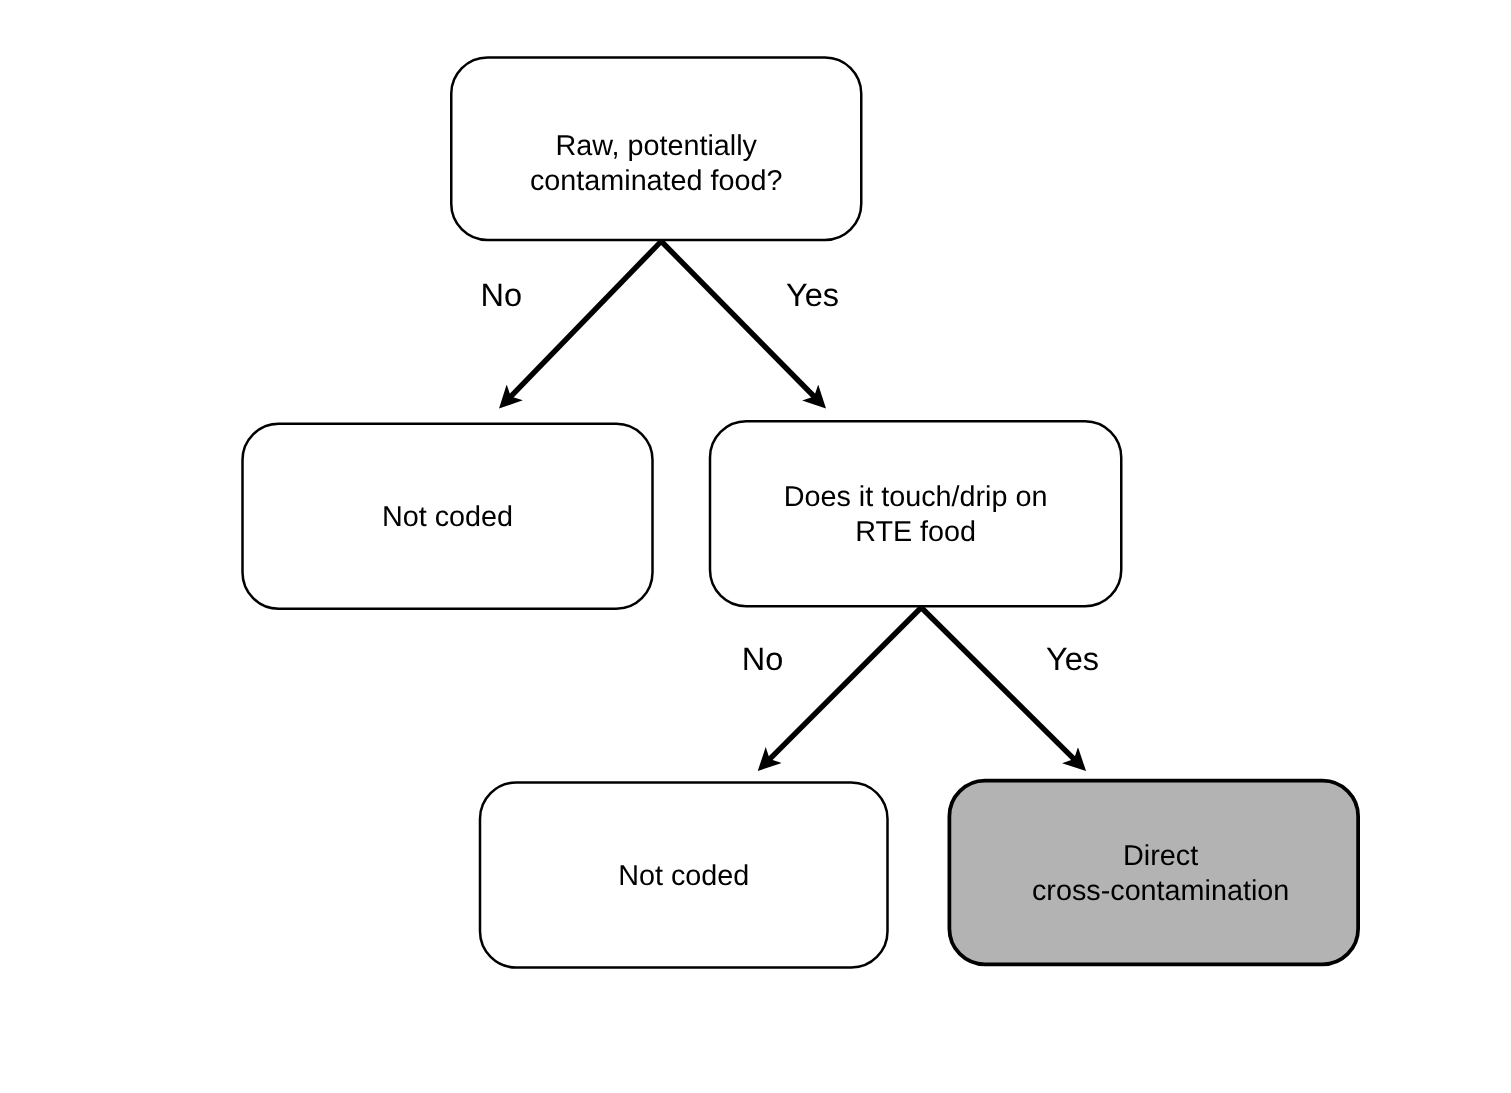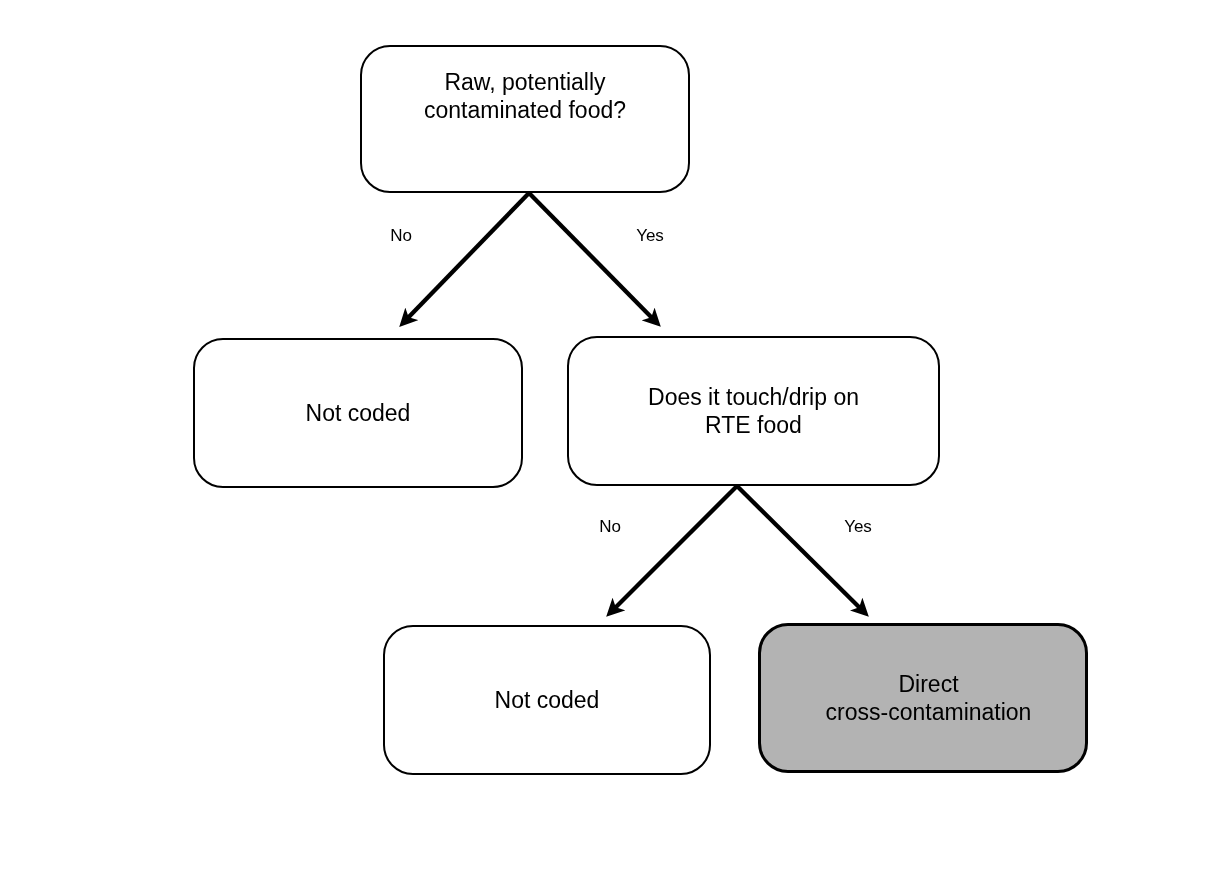--- a/index.html
+++ b/index.html
@@ -53,21 +53,21 @@
   .node-label {
     font-size: 23px;
     line-height: 28px;
     text-align: center;
     white-space: pre-line;
     color: var(--text);
   }
   .edge-label {
     position: absolute;
     transform: translate(-50%, -50%);
-    font-size: 17px;
+    font-size: 26px;
     line-height: 26px;
     color: var(--text);
     white-space: nowrap;
   }
 </style>
 </head>
 <body>
 
 <div class="canvas">
 
@@ -76,30 +76,30 @@
       <marker id="arrow" viewBox="0 0 10 10" refX="7" refY="5" markerWidth="4.2" markerHeight="4.2" orient="auto-start-reverse">
         <path class="arrowhead" d="M0,0 L10,5 L0,10 L2.5,5 Z"></path>
       </marker>
     </defs>
     <line class="edge" x1="529" y1="193" x2="403" y2="323" marker-end="url(#arrow)"></line>
     <line class="edge" x1="529" y1="193" x2="657" y2="323" marker-end="url(#arrow)"></line>
     <line class="edge" x1="737" y1="486" x2="610" y2="613" marker-end="url(#arrow)"></line>
     <line class="edge" x1="737" y1="486" x2="865" y2="613" marker-end="url(#arrow)"></line>
   </svg>
 
-  <div class="node top-align" style="left:360px; top:45px; height:148px;">
+  <div class="node top-align" style="left:360px; top:45px; height:148px;align-items:center;">
     <div class="node-label">Raw, potentially
 contaminated food?</div>
   </div>
 
   <div class="node" style="left:193px; top:338px;">
     <div class="node-label">Not coded</div>
   </div>
 
-  <div class="node" style="left:567px; top:336px; width:373px;">
+  <div class="node" style="left:567px; top:336px; width:331px;">
     <div class="node-label">Does it touch/drip on
 RTE food</div>
   </div>
 
   <div class="node" style="left:383px; top:625px; width:328px;">
     <div class="node-label">Not coded</div>
   </div>
 
   <div class="node highlight" style="left:758px; top:623px;">
     <div class="node-label">Direct

